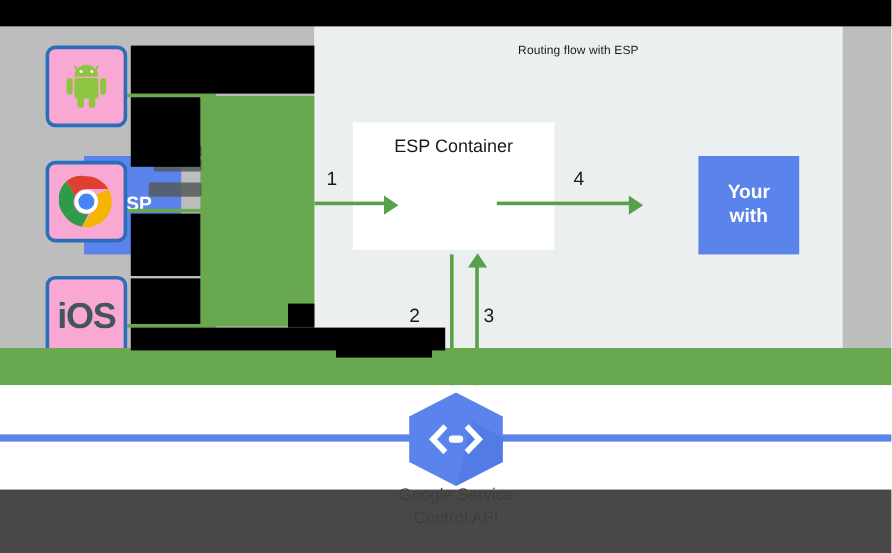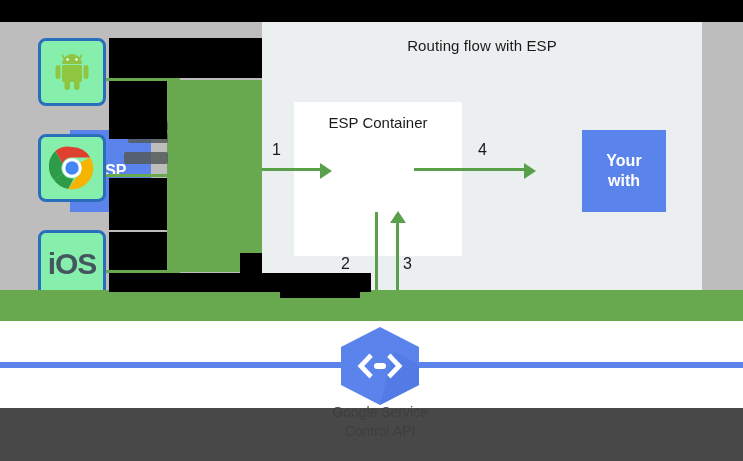--- a/index.html
+++ b/index.html
@@ -20,27 +20,27 @@
   #white-mid{left:0;top:321px;width:743px;height:87px;background:#ffffff;}
   #blue-line{left:0;top:362px;width:743px;height:6px;background:#5b83ec;}
 
   
   #diagram-panel{
     position:absolute;left:262px;top:22px;width:440px;height:268px;
     background:#eceff0;
   }
   #diagram-title{
     position:absolute;left:0;top:15px;width:440px;text-align:center;
-    font-size:15px;color:#1a1a1a;letter-spacing:.1px;
+    font-size:10px;color:#1a1a1a;letter-spacing:.1px;
   }
 
   .container-box{
     position:absolute;background:#ffffff;
   }
-  #esp-container{left:32px;top:80px;width:168px;height:154px;}
+  #esp-container{left:32px;top:80px;width:168px;height:106px;}
   #your-container{left:240px;top:80px;width:168px;height:130px;}
   .container-label{
     position:absolute;left:0;top:12px;width:100%;text-align:center;
     font-size:15px;color:#1a1a1a;
   }
 
   .blue-node{
     position:absolute;background:#5b83ec;color:#ffffff;
     display:flex;align-items:center;justify-content:center;
     text-align:center;font-weight:bold;font-size:16px;line-height:1.25;
@@ -67,21 +67,21 @@
   #a3-head{left:390px;top:211px;}
 
   .arrow-label{position:absolute;font-size:16px;color:#1a1a1a;}
   #lbl-1{left:272px;top:141px;}
   #lbl-4{left:478px;top:141px;}
   #lbl-2{left:341px;top:255px;}
   #lbl-3{left:403px;top:255px;}
 
   
   .client-tile{
-    position:absolute;width:68px;height:68px;background:#86efac;
+    position:absolute;width:68px;height:68px;background:#f9a8d4;
     border:3px solid #2a6ebb;border-radius:8px;
     display:flex;align-items:center;justify-content:center;
     box-sizing:border-box;
   }
   #tile-android{left:38px;top:38px;}
   #tile-chrome{left:38px;top:134px;}
   #tile-ios{left:38px;top:230px;}
   #ios-text{font-size:30px;font-weight:bold;color:#45555f;letter-spacing:-1px;}
 
   

